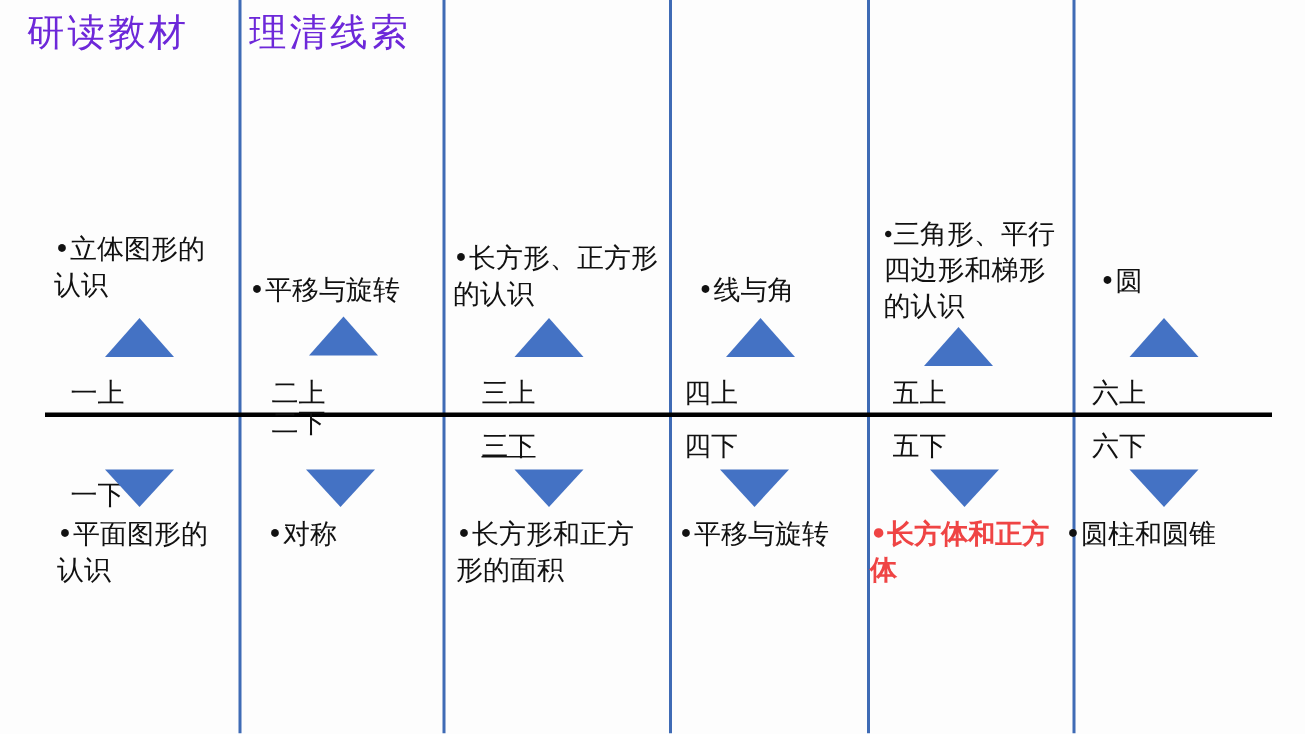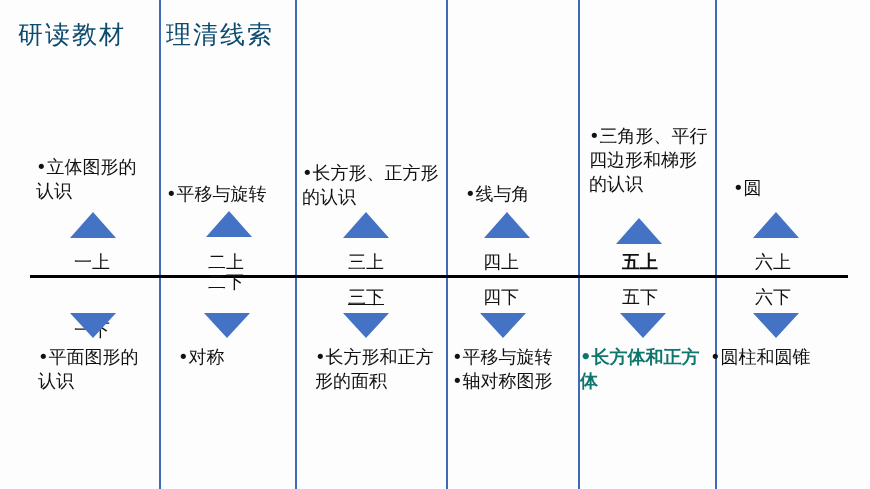--- a/index.html
+++ b/index.html
@@ -3,48 +3,48 @@
 <meta charset="utf-8">
 <style>
   html, body { margin: 0; padding: 0; }
   body {
     width: 870px; height: 489px; position: relative; overflow: hidden;
     background: #fdfdfd;
     font-family: "DejaVu Sans", "Liberation Sans", sans-serif;
     color: #111;
   }
   .title {
-    position: absolute; top: 18px;
+    position: absolute; top: 5px;
     font-family: "DejaVu Serif", "Liberation Serif", serif;
-    font-size: 25px; color: #0c4a6e; letter-spacing: 2px;
+    font-size: 25px; color: #6d28d9; letter-spacing: 2px;
     white-space: nowrap;
   }
   .vline {
     position: absolute; top: 0; height: 489px; width: 2px;
     background: #3f6bb5;
   }
   .hline {
     position: absolute; left: 30px; width: 818px; top: 275px; height: 3px;
     background: #000;
   }
   .grade {
-    position: absolute; font-size: 18px; width: 90px; text-align: center;
+    position: absolute; font-size: 18px; width: 90px; text-align: left;
     white-space: nowrap;
   }
   .tri-up, .tri-down {
     position: absolute; width: 0; height: 0;
     border-left: 23px solid transparent; border-right: 23px solid transparent;
   }
   .tri-up { border-bottom: 26px solid #4472c4; }
   .tri-down { border-top: 25px solid #4472c4; }
   .topic {
     position: absolute; font-size: 18px; line-height: 24px;
   }
   .topic .item { display: block; }
-  .topic .item.red { color: #0f766e; font-weight: bold; }
+  .topic .item.red { color: #ef4444; font-weight: bold; }
 </style>
 </head>
 <body>
 
 <div class="title" style="left:18px;">研读教材</div>
 <div class="title" style="left:166px;">理清线索</div>
 
 <div class="vline" style="left:159px;"></div>
 <div class="vline" style="left:295px;"></div>
 <div class="vline" style="left:446px;"></div>
@@ -75,41 +75,40 @@
   <span class="item">•对称</span>
 </div>
 
 <div class="topic" style="left:302px; top:161px; width:142px;">
   <span class="item">•长方形、正方形的认识</span>
 </div>
 <div class="tri-up" style="left:343px; top:212px;"></div>
 <div class="grade" style="left:321px; top:250px;">三上</div>
 <div class="grade" style="left:321px; top:285px;text-decoration:underline;">三下</div>
 <div class="tri-down" style="left:343px; top:313px;"></div>
-<div class="topic" style="left:304px; top:345px; width:130px;margin-left:11px;">
+<div class="topic" style="left:304px; top:345px; width:130px;">
   <span class="item">•长方形和正方形的面积</span>
 </div>
 
 <div class="topic" style="left:465px; top:182px; width:110px;">
   <span class="item">•线与角</span>
 </div>
 <div class="tri-up" style="left:484px; top:212px;"></div>
 <div class="grade" style="left:456px; top:250px;">四上</div>
 <div class="grade" style="left:456px; top:285px;">四下</div>
 <div class="tri-down" style="left:480px; top:313px;"></div>
 <div class="topic" style="left:452px; top:345px; width:125px;">
   <span class="item">•平移与旋转</span>
-  <span class="item">•轴对称图形</span>
 </div>
 
-<div class="topic" style="left:589px; top:124px; width:124px;">
+<div class="topic" style="left:589px; top:144px; width:124px;font-family:Liberation Serif, serif;">
   <span class="item">•三角形、平行四边形和梯形的认识</span>
 </div>
 <div class="tri-up" style="left:616px; top:218px;"></div>
-<div class="grade" style="left:595px; top:250px;font-weight:bold;">五上</div>
+<div class="grade" style="left:595px; top:250px;">五上</div>
 <div class="grade" style="left:595px; top:285px;">五下</div>
 <div class="tri-down" style="left:620px; top:313px;"></div>
 <div class="topic" style="left:580px; top:345px; width:130px;">
   <span class="item red">•长方体和正方体</span>
 </div>
 
 <div class="topic" style="left:733px; top:176px; width:110px;">
   <span class="item">•圆</span>
 </div>
 <div class="tri-up" style="left:753px; top:212px;"></div>

